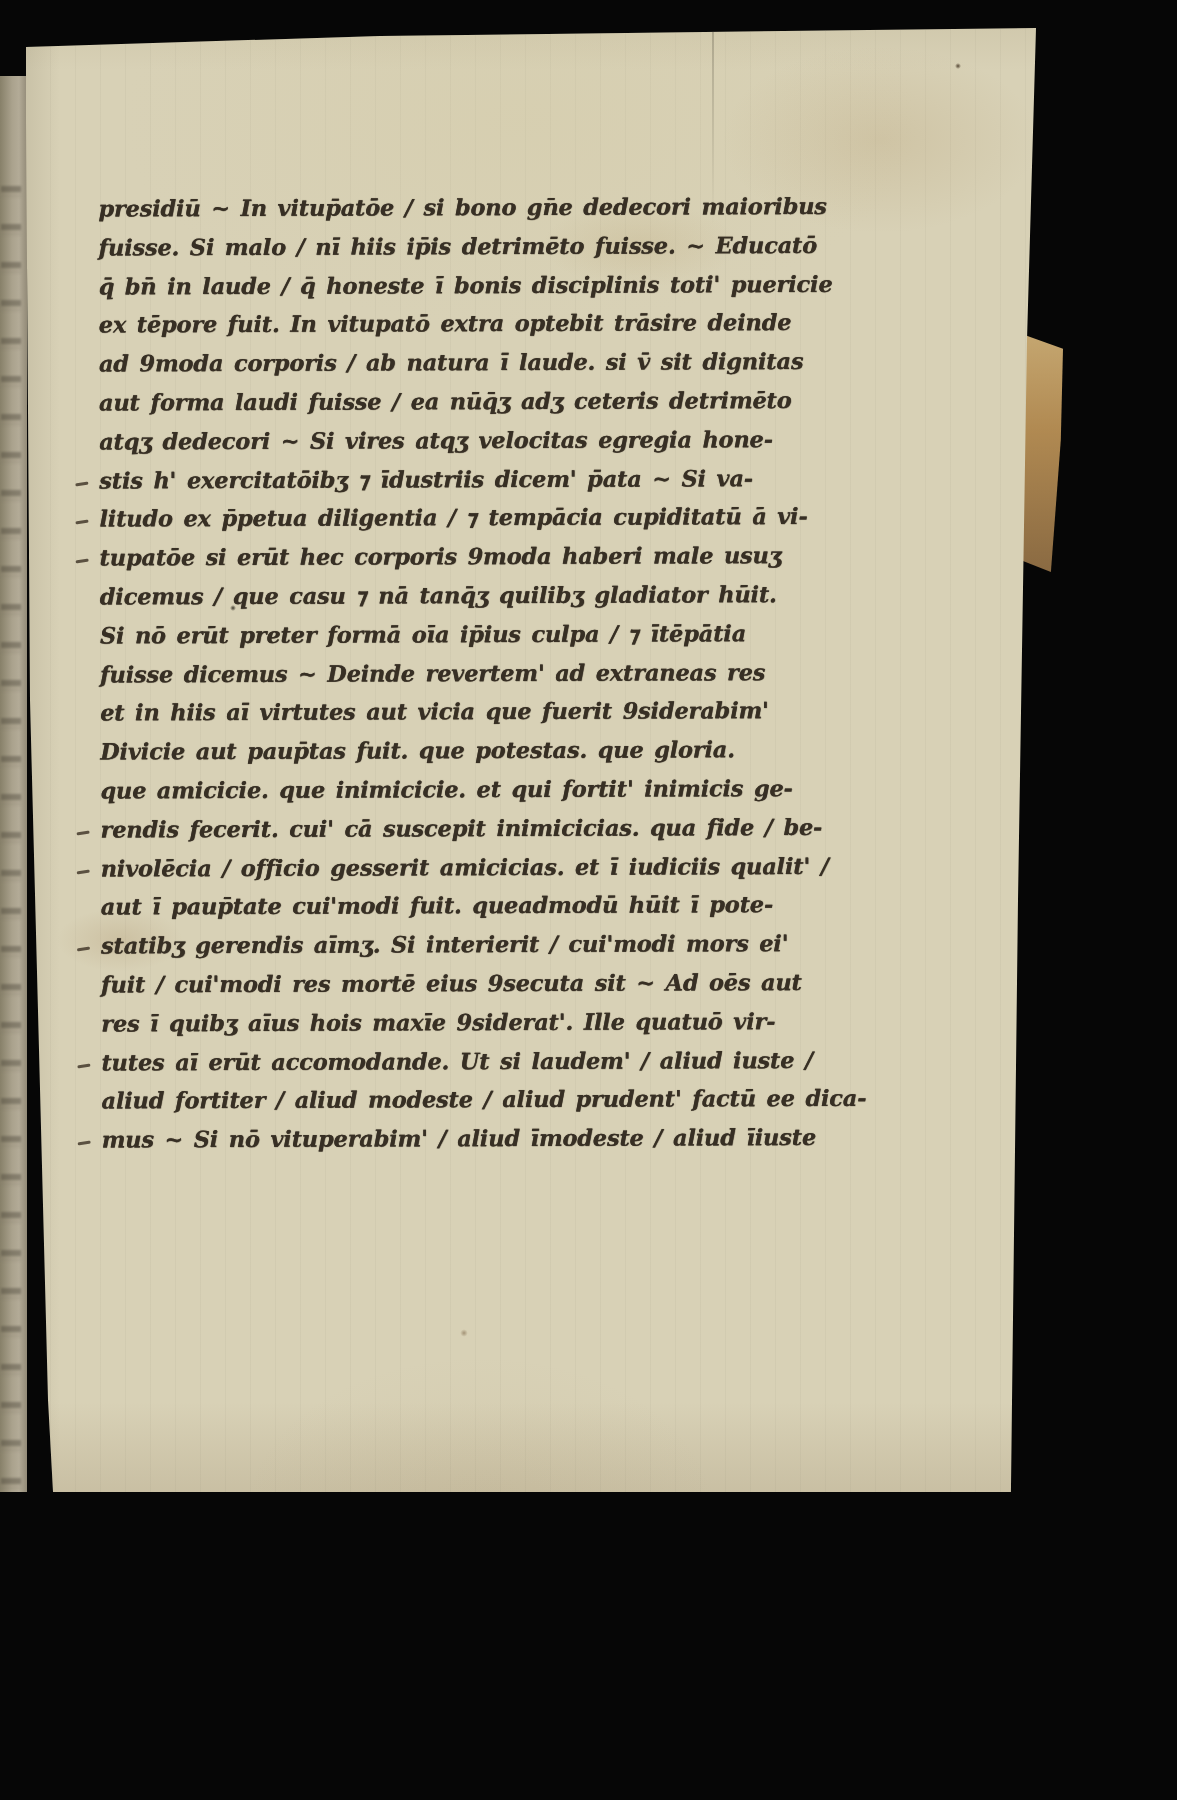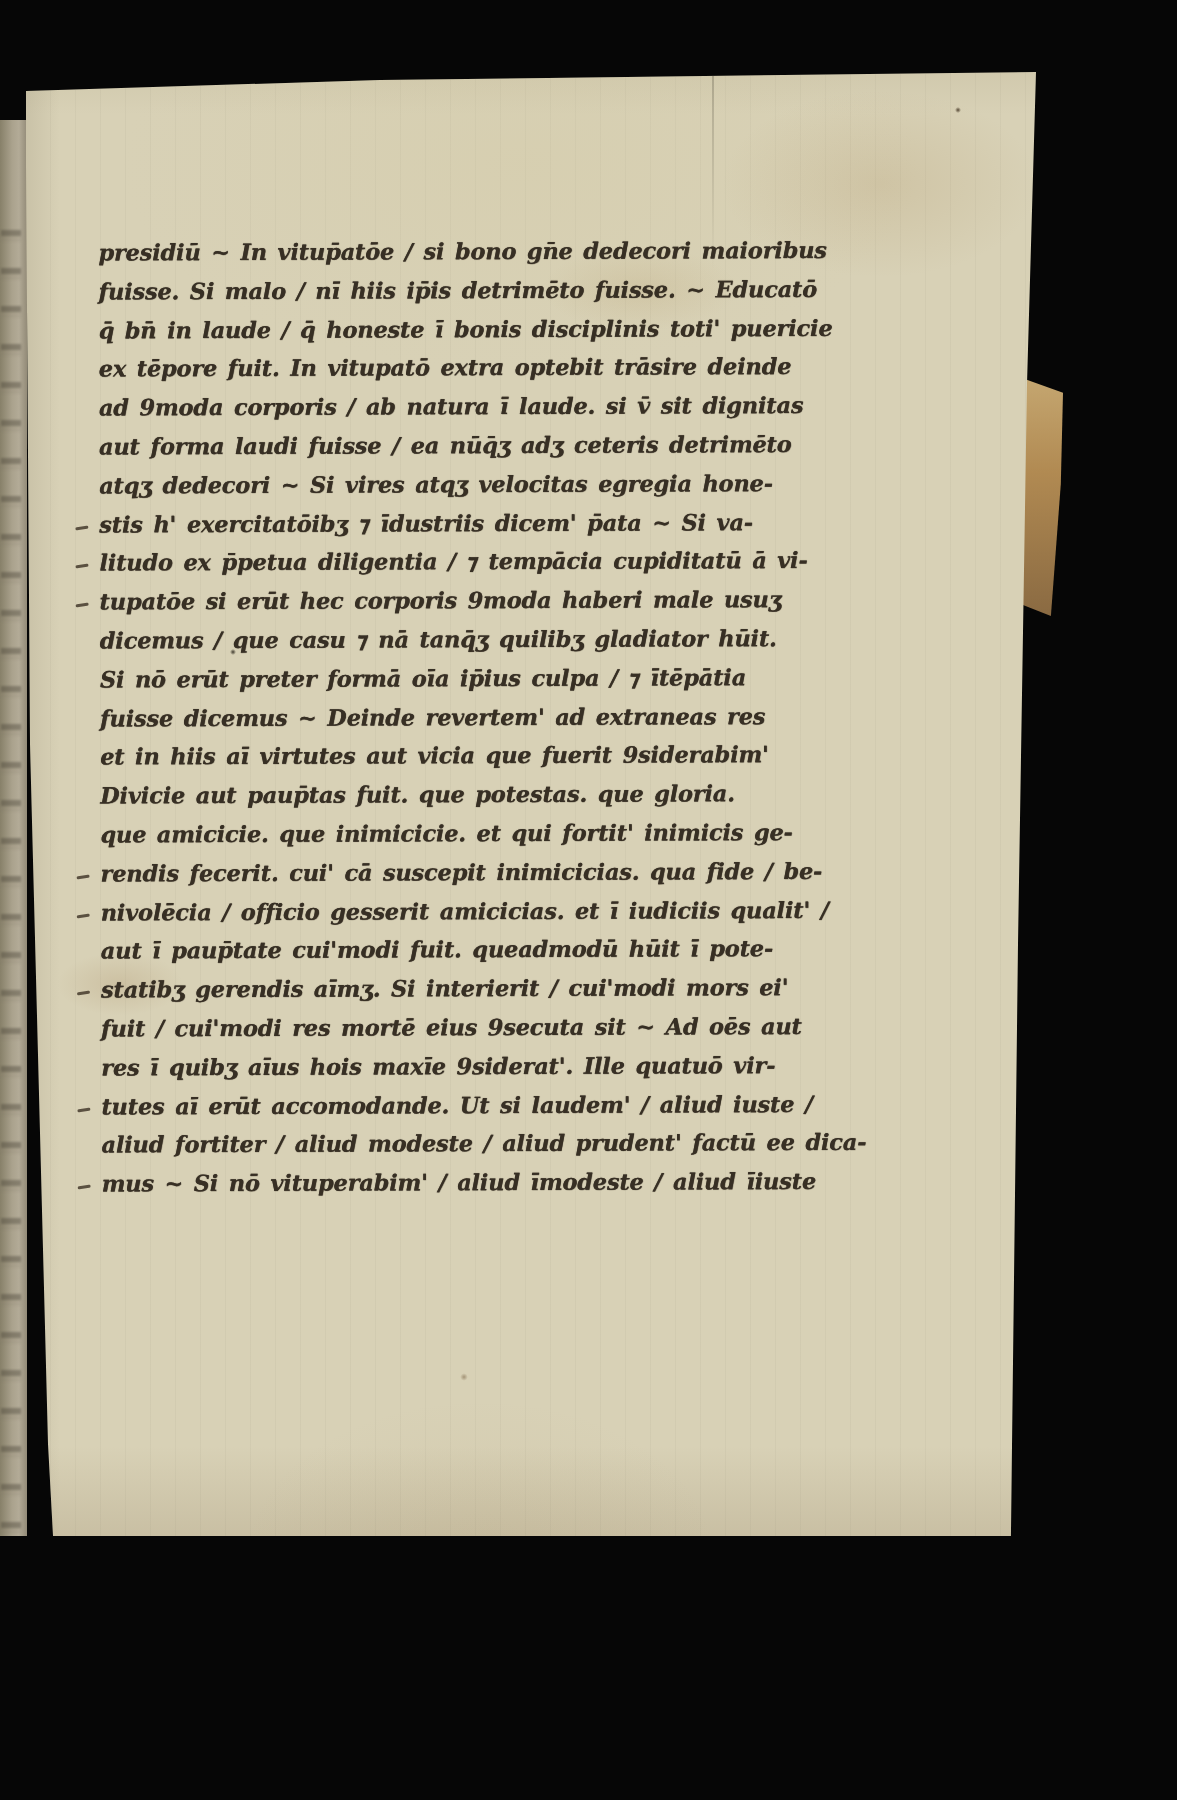--- a/index.html
+++ b/index.html
@@ -2,21 +2,20 @@
 <html><head>
 <meta charset="utf-8">
 <style>
   html,body{margin:0;padding:0;background:#060606;}
   #canvas{
     position:relative;
     width:1177px;height:1492px;
     overflow:hidden;
     background:#060606;
     font-family:"DejaVu Serif","DejaVu Sans",serif;
-    margin-top:44px;
   }
 
   
   .facing-page{
     position:absolute;left:0;top:76px;width:27px;height:1548px;
     background:linear-gradient(90deg,#878069 0%,#aaa28d 45%,#b3ab97 70%,#938b78 100%);
   }
   .facing-page .bleed-text{
     position:absolute;left:1px;top:110px;width:20px;height:1320px;
     background:repeating-linear-gradient(180deg,

